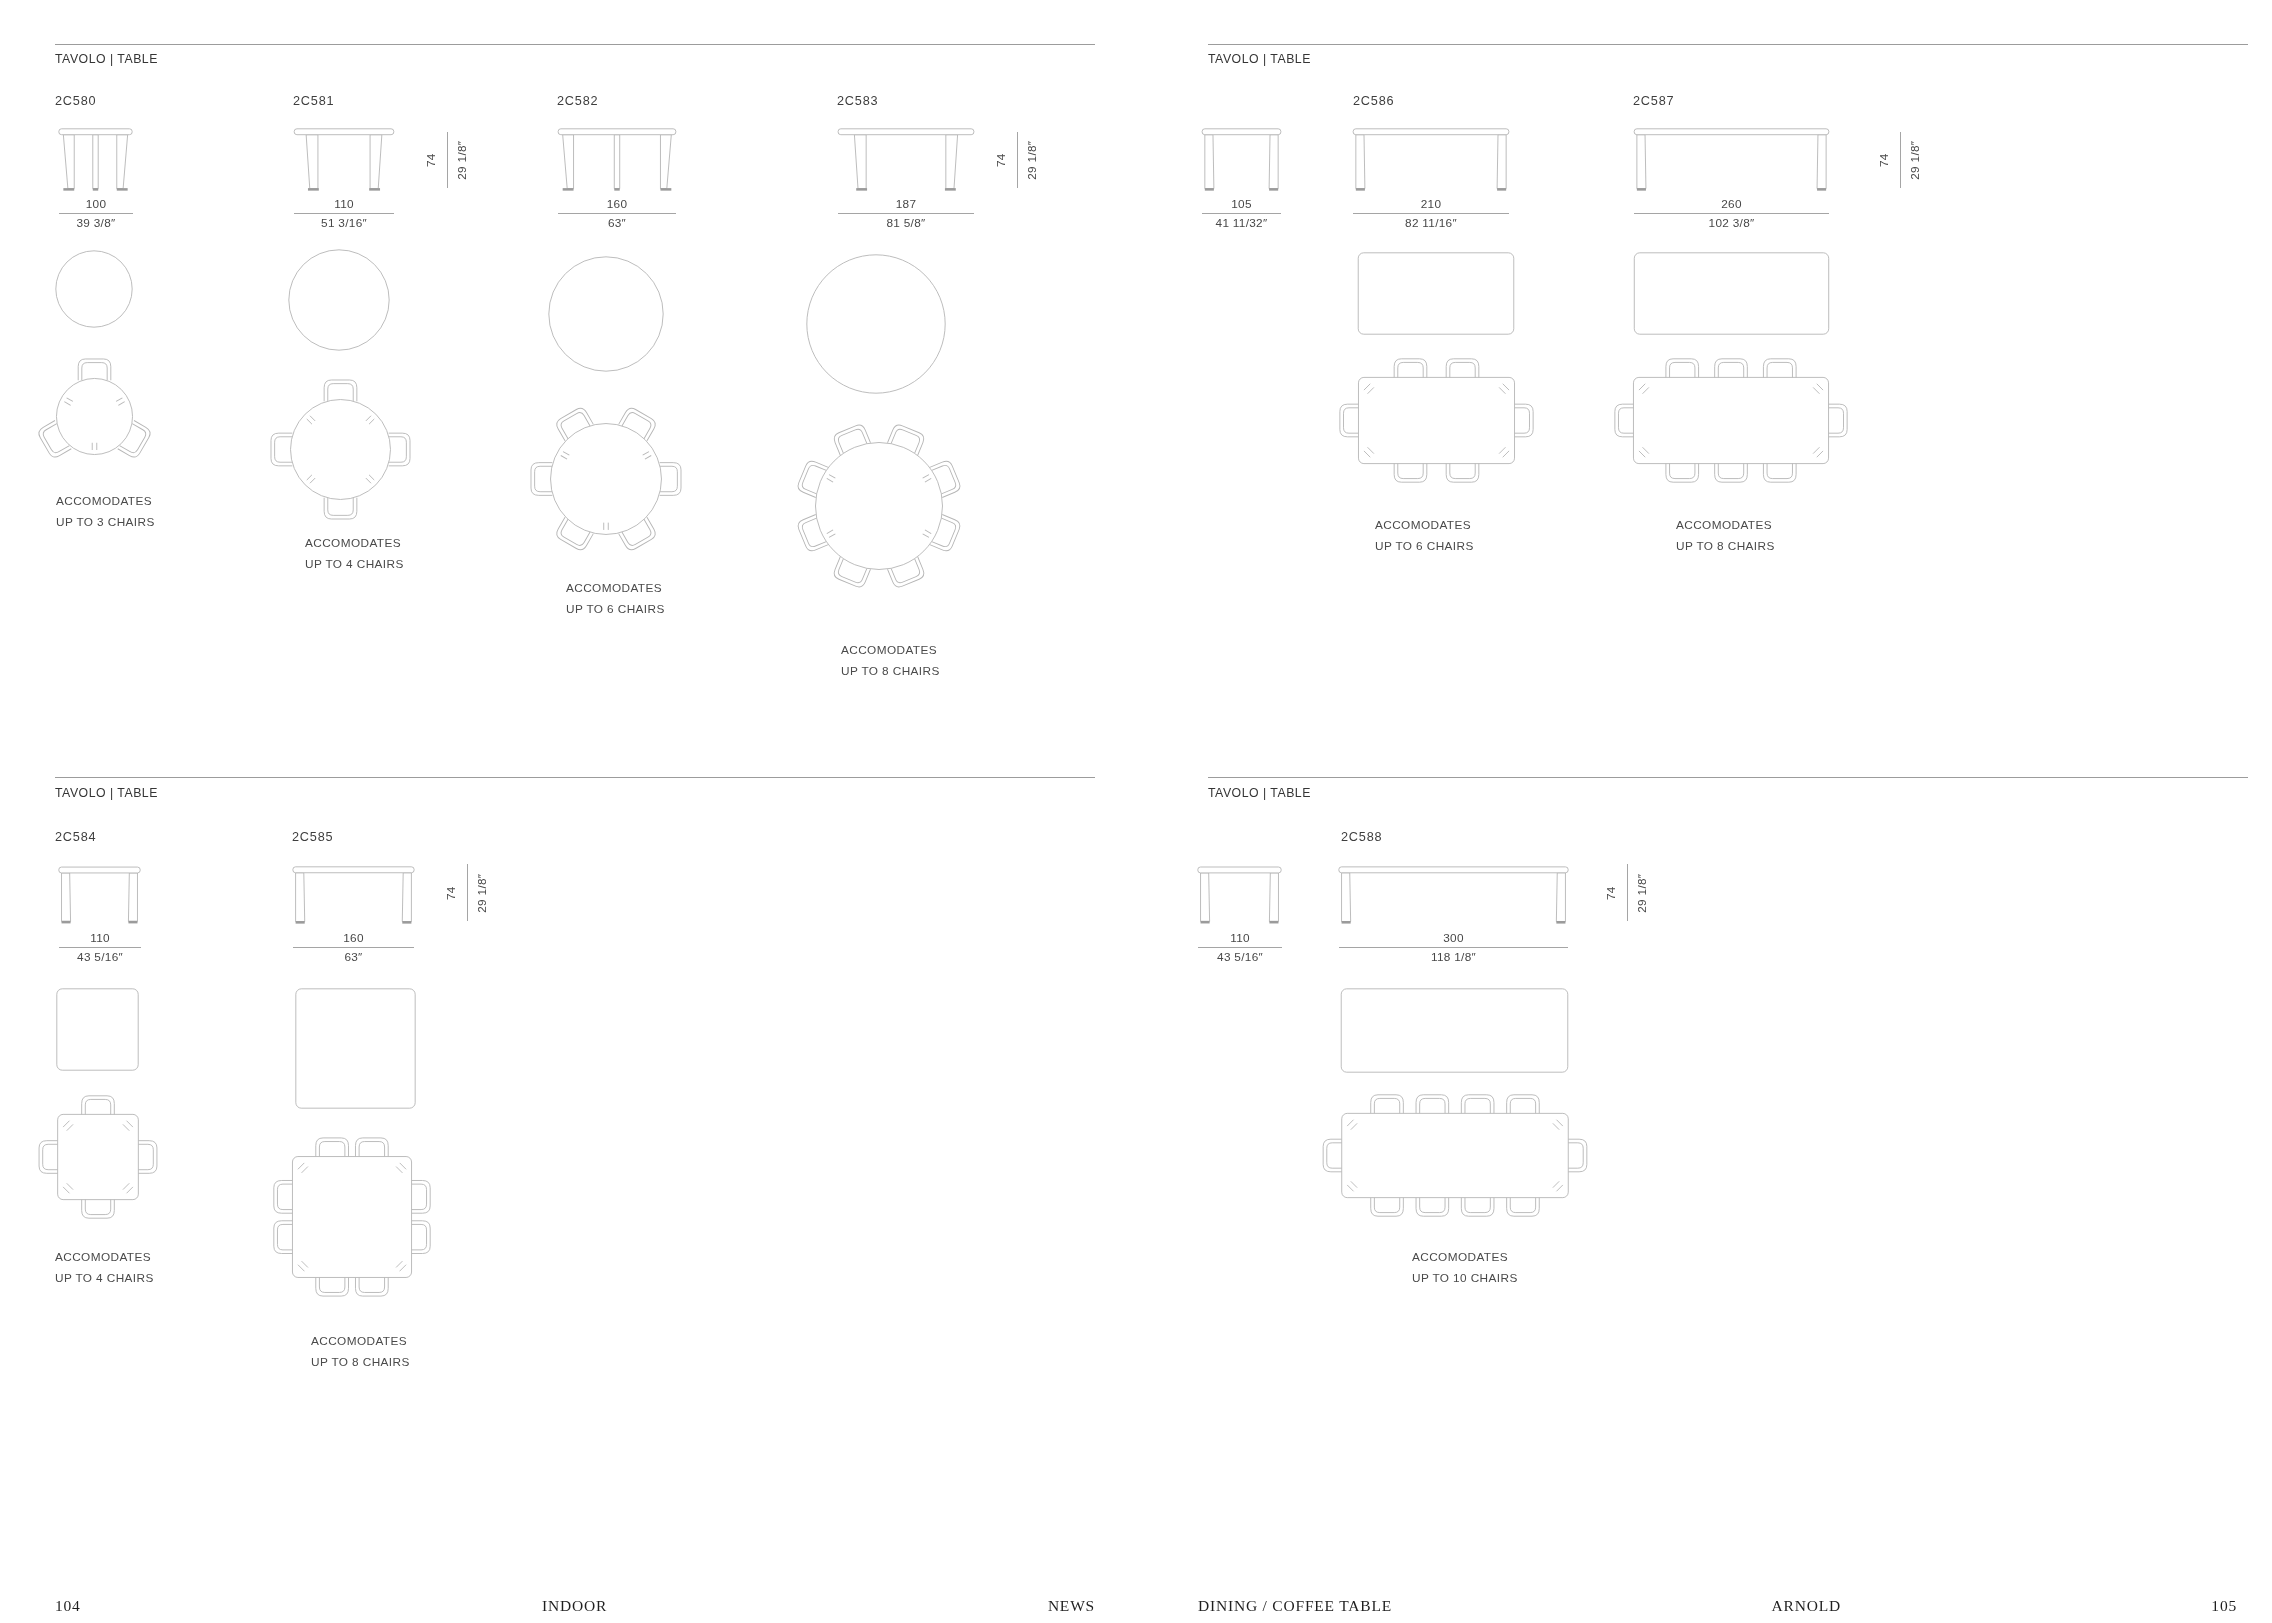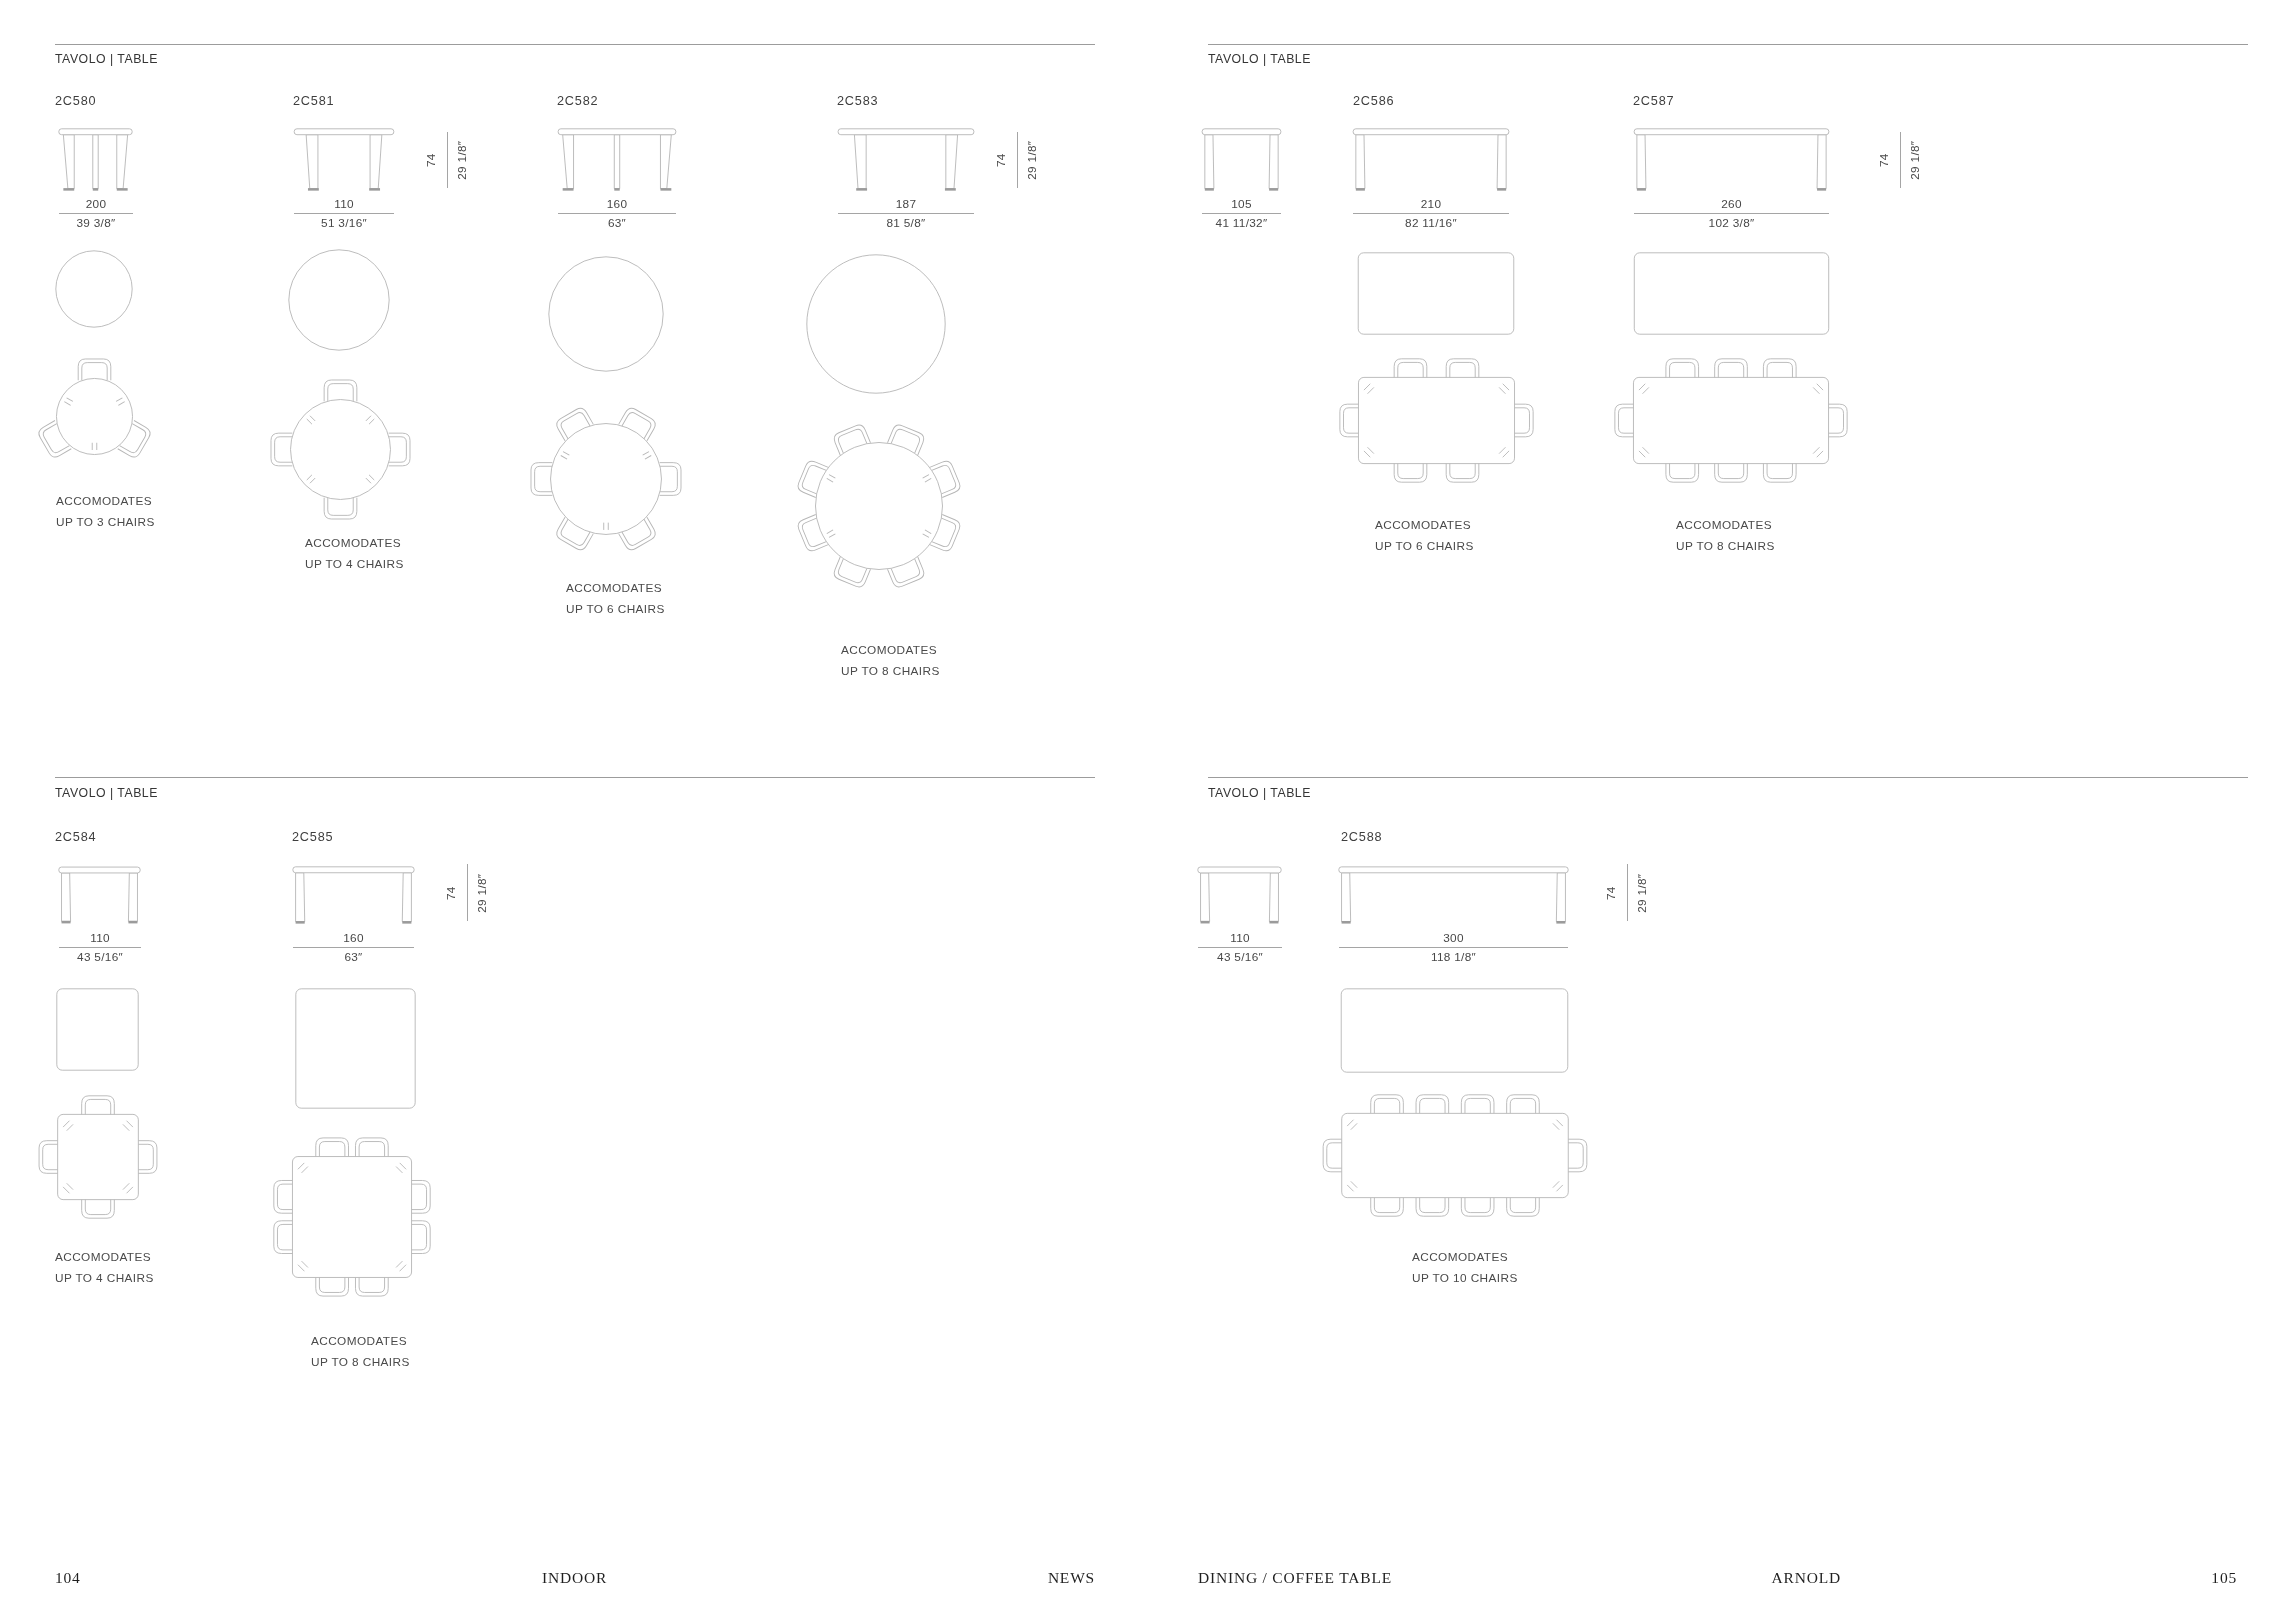--- a/index.html
+++ b/index.html
@@ -11,21 +11,21 @@
   .drawing{position:absolute;line-height:0;}
   .wdim{position:absolute;}
   .wdim-cm,.wdim-in{font-size:11.8px;text-align:center;color:#484848;letter-spacing:0.3px;line-height:14.5px;}
   .wdim-line{border-top:0.9px solid #a5a5a5;margin-top:1.8px;margin-bottom:1.8px;}
   .acc{position:absolute;}
   .acc div{font-size:11.8px;line-height:21px;letter-spacing:0.4px;color:#4a4a4a;white-space:nowrap;}
   .hd-line{position:absolute;width:0.9px;background:#a5a5a5;}
   .rot{position:absolute;width:64px;height:16.4px;line-height:16.4px;text-align:center;
        font-size:11.8px;color:#484848;letter-spacing:0.3px;transform:rotate(-90deg);white-space:nowrap;}
   .footer-item{position:absolute;font-family:"Liberation Serif","DejaVu Serif",serif;
-       font-size:15.5px;letter-spacing:0.8px;color:#1f1f1f;white-space:nowrap;}
+       font-size:15.5px;letter-spacing:0.8px;color:#1f1f1f;white-space:nowrap;margin-top:28px;}
 </style>
 </head>
 <body>
 
 <div id="canvas">
 
   <div class="rule" style="left:55px;top:44px;width:1040px"></div>
   <div class="sec-header" style="left:55px;top:52px">TAVOLO | TABLE</div>
   <div class="rule" style="left:1208px;top:44px;width:1040px"></div>
   <div class="sec-header" style="left:1208px;top:52px">TAVOLO | TABLE</div>
@@ -38,21 +38,21 @@
   <div class="drawing" style="left:57px;top:127px"><svg width="77" height="67" viewBox="0 0 85 74">
         <path d="M7,8.5 L12,68 L19,68 L19,8.5 Z" fill="#fff" stroke="#b6b6b6" stroke-width="1"></path>
         <path d="M78,8.5 L73,68 L66,68 L66,8.5 Z" fill="#fff" stroke="#b6b6b6" stroke-width="1"></path>
         <path d="M39.5,8.5 L39.5,68 L45.5,68 L45.5,8.5 Z" fill="#fff" stroke="#b6b6b6" stroke-width="1"></path>
         <rect x="7" y="67.5" width="12" height="2.8" fill="#9b9b9b"></rect>
         <rect x="66" y="67.5" width="12" height="2.8" fill="#9b9b9b"></rect>
         <rect x="39.5" y="67.5" width="6" height="2.8" fill="#9b9b9b"></rect>
         <rect x="2" y="2" width="81" height="6.5" rx="3" fill="#fff" stroke="#b6b6b6" stroke-width="1"></rect>
       </svg></div>
   <div class="wdim" style="left:59px;top:197px;width:74px">
-    <div class="wdim-cm">200</div>
+    <div class="wdim-cm">100</div>
     <div class="wdim-line"></div>
     <div class="wdim-in">39 3/8″</div>
   </div>
   <div class="drawing" style="left:54px;top:249px"><svg width="80" height="80" viewBox="0 0 88 88">
         <circle cx="44" cy="44" r="42" fill="#fff" stroke="#b6b6b6" stroke-width="1"></circle>
       </svg></div>
   <div class="drawing" style="left:32px;top:354px"><svg width="125" height="125" viewBox="0 0 138 138">
         <g transform="translate(69,17) rotate(0)">
           <path d="M-18,12 L-18,-3 Q-18,-11.5 -10,-11.5 L10,-11.5 Q18,-11.5 18,-3 L18,12" fill="#fff" stroke="#b6b6b6" stroke-width="1"></path>
           <path d="M-14,12 L-14,-1.5 Q-14,-7.5 -8,-7.5 L8,-7.5 Q14,-7.5 14,-1.5 L14,12" fill="none" stroke="#b6b6b6" stroke-width="1"></path>

